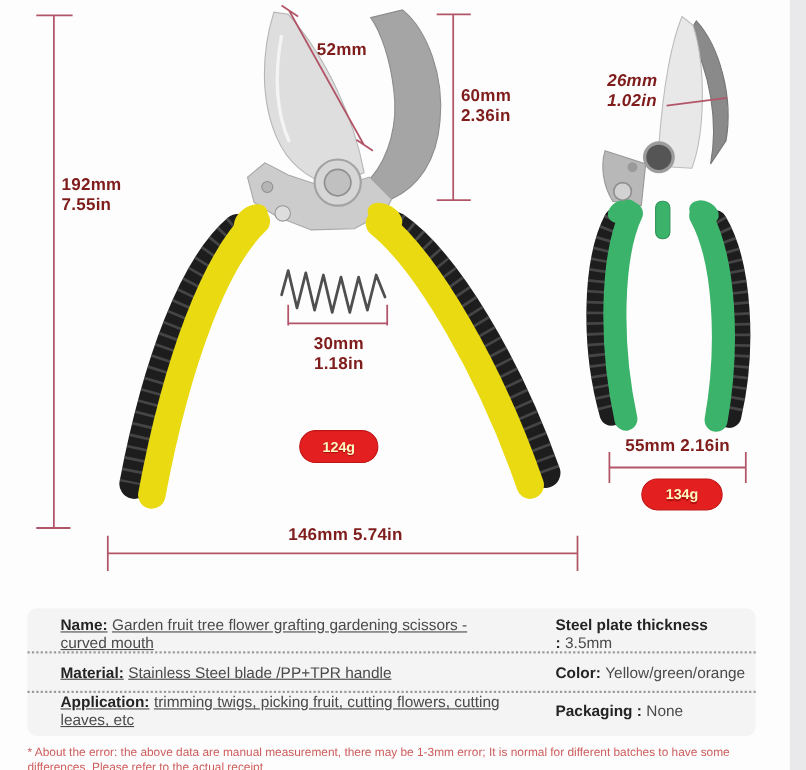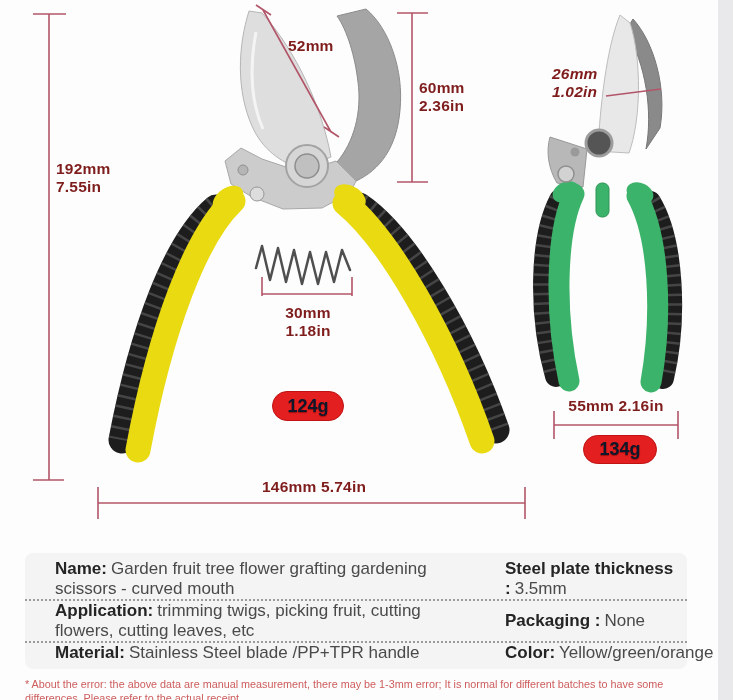--- a/index.html
+++ b/index.html
@@ -9,32 +9,32 @@
   }
   #photo-svg{position:absolute;left:0;top:0;}
   .right-strip{position:absolute;right:0;top:0;width:15px;height:700px;background:#e9e9eb;}
   .dim-label{
     position:absolute;font-weight:bold;font-size:15.5px;line-height:1.14;
     color:#7f1d1d;letter-spacing:0.2px;
   }
   .dim-label.center{text-align:center;}
   .weight-badge{
     position:absolute;background:#e31f1f;border:1.5px solid #c01414;
-    border-radius:15px;color:#0f172a;font-weight:bold;font-size:18px;
+    border-radius:15px;color:#fef9c3;font-weight:bold;font-size:13px;
     display:flex;align-items:center;justify-content:center;
     text-shadow:0 1px 1px rgba(120,0,0,.6);
   }
   .spec-table{
     position:absolute;left:25px;top:553px;width:662px;height:116px;
     background:#f4f4f4;border-radius:8px;display:flex;flex-direction:column;
     justify-content:space-between;padding:6px 0;box-sizing:border-box;
   }
   .spec-row{
     position:relative;flex:1;display:flex;align-items:center;
-    font-size:17px;color:#4a4a4a;
+    font-size:14px;color:#4a4a4a;text-decoration:underline;
   }
   .spec-row + .spec-row{border-top:2px dotted #9b9b9b;}
   .cell-left{padding-left:30px;padding-right:10px;width:450px;box-sizing:border-box;}
   .cell-right{position:absolute;left:480px;}
   .lbl{font-weight:bold;color:#242424;margin-right:4px;}
   .val{color:#4a4a4a;}
   .disclaimer{
     position:absolute;left:25px;top:677px;width:692px;
     font-size:10.8px;line-height:14px;color:#cd5c5c;
   }
@@ -158,33 +158,33 @@
       <div class="cell-left">
         <span class="lbl">Name:</span><span class="val">Garden fruit tree flower grafting gardening scissors - curved mouth</span>
       </div>
       <div class="cell-right">
         <span class="lbl">Steel plate thickness :</span><span class="val">3.5mm</span>
       </div>
     </div>
 
     <div class="spec-row">
       <div class="cell-left">
-        <span class="lbl">Application:</span><span class="val">trimming twigs, picking fruit, cutting flowers, cutting leaves, etc</span>
+        <span class="lbl">Material:</span><span class="val">Stainless Steel blade /PP+TPR handle</span>
       </div>
       <div class="cell-right">
-        <span class="lbl">Packaging :</span><span class="val">None</span>
+        <span class="lbl">Color:</span><span class="val">Yellow/green/orange</span>
       </div>
     </div>
 
     <div class="spec-row">
       <div class="cell-left">
-        <span class="lbl">Material:</span><span class="val">Stainless Steel blade /PP+TPR handle</span>
+        <span class="lbl">Application:</span><span class="val">trimming twigs, picking fruit, cutting flowers, cutting leaves, etc</span>
       </div>
       <div class="cell-right">
-        <span class="lbl">Color:</span><span class="val">Yellow/green/orange</span>
+        <span class="lbl">Packaging :</span><span class="val">None</span>
       </div>
     </div>
 
   </div>
 
   <div class="disclaimer">* About the error: the above data are manual measurement, there may be 1-3mm error; It is normal for different batches to have some differences. Please refer to the actual receipt</div>
 
 </div>
 
 </body></html>

